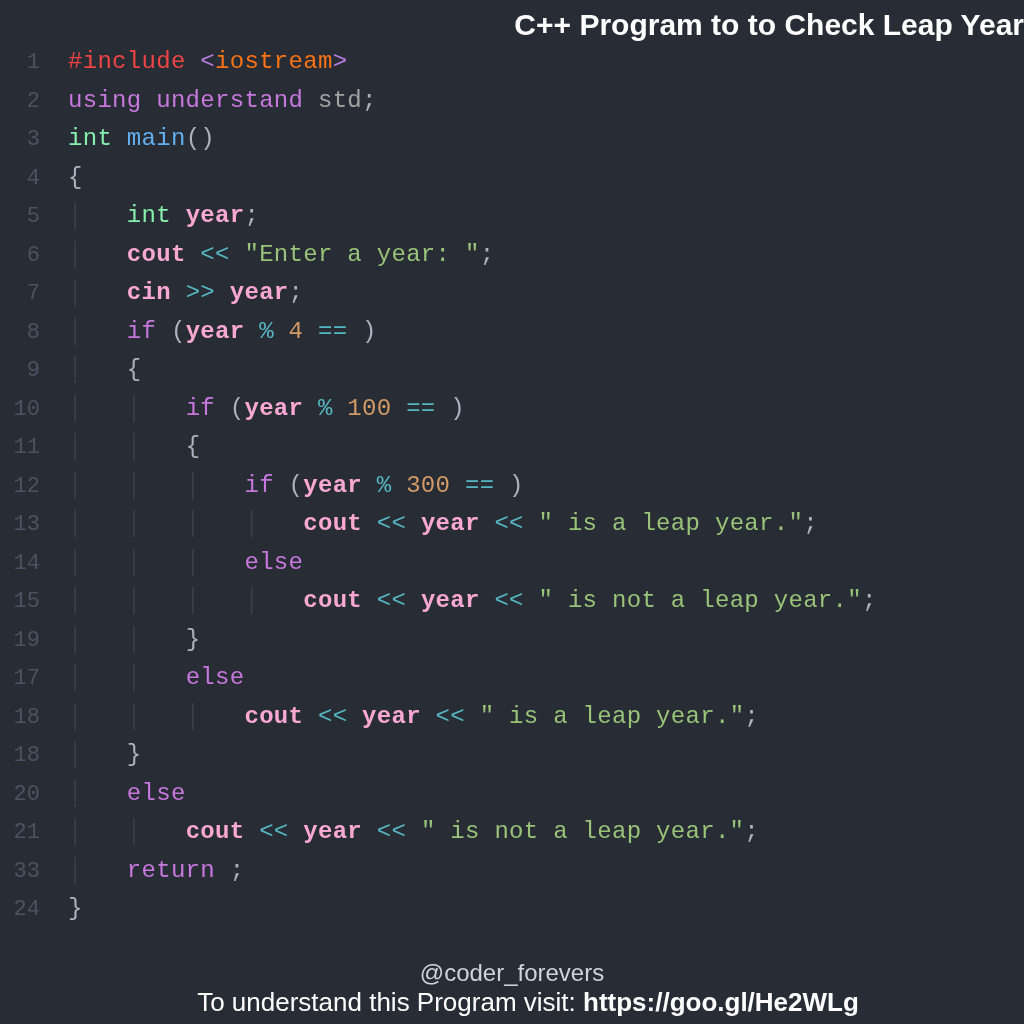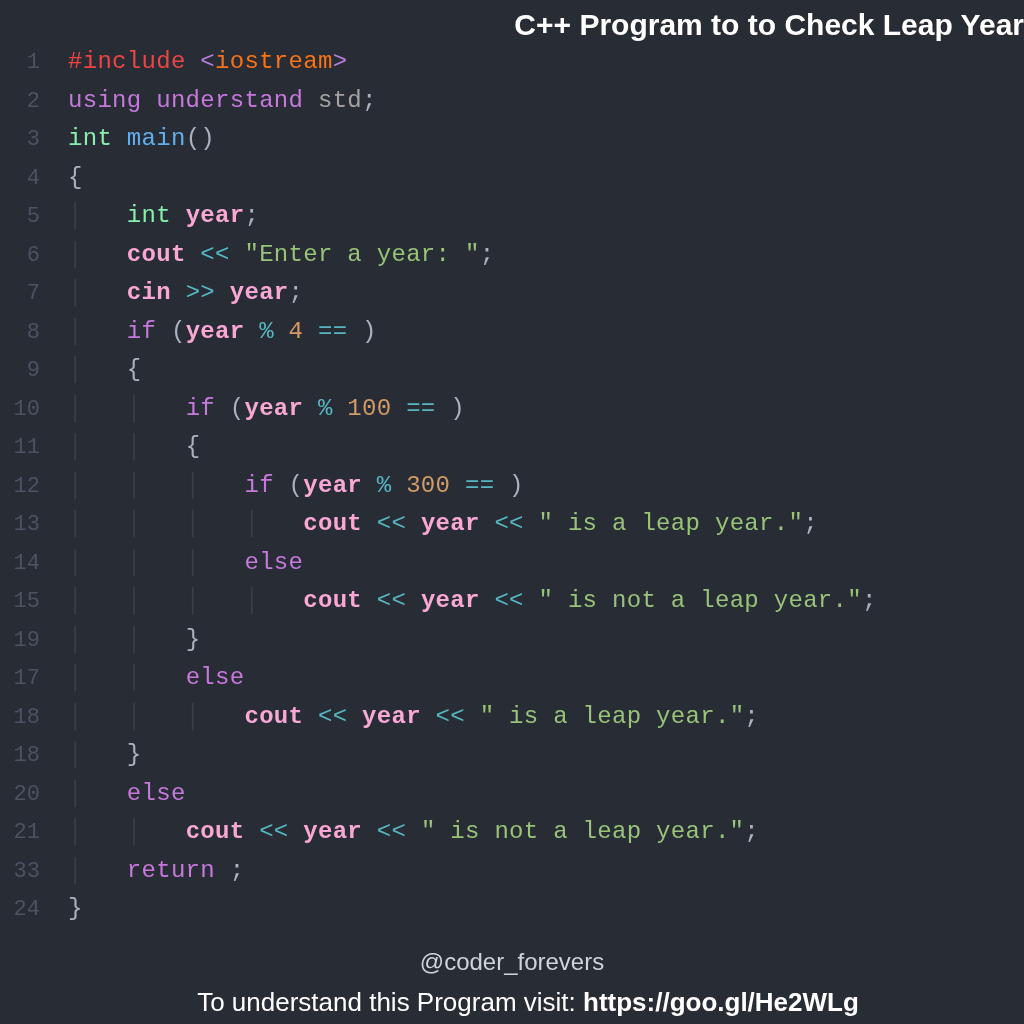--- a/index.html
+++ b/index.html
@@ -62,21 +62,21 @@
     position: absolute;
     bottom: 0;
     left: 0;
     right: 0;
     text-align: center;
     color: #ffffff;
   }
   .handle {
     font-size: 24px;
     color: #cfd3da;
-    margin-bottom: 11px;
+    margin-bottom: 0;
   }
   .visit {
     font-size: 26px;
     padding-bottom: 6px;
     margin-left: 32px;
   }
   .visit .bold { font-weight: 700; }
 </style>
 </head>
 <body>

